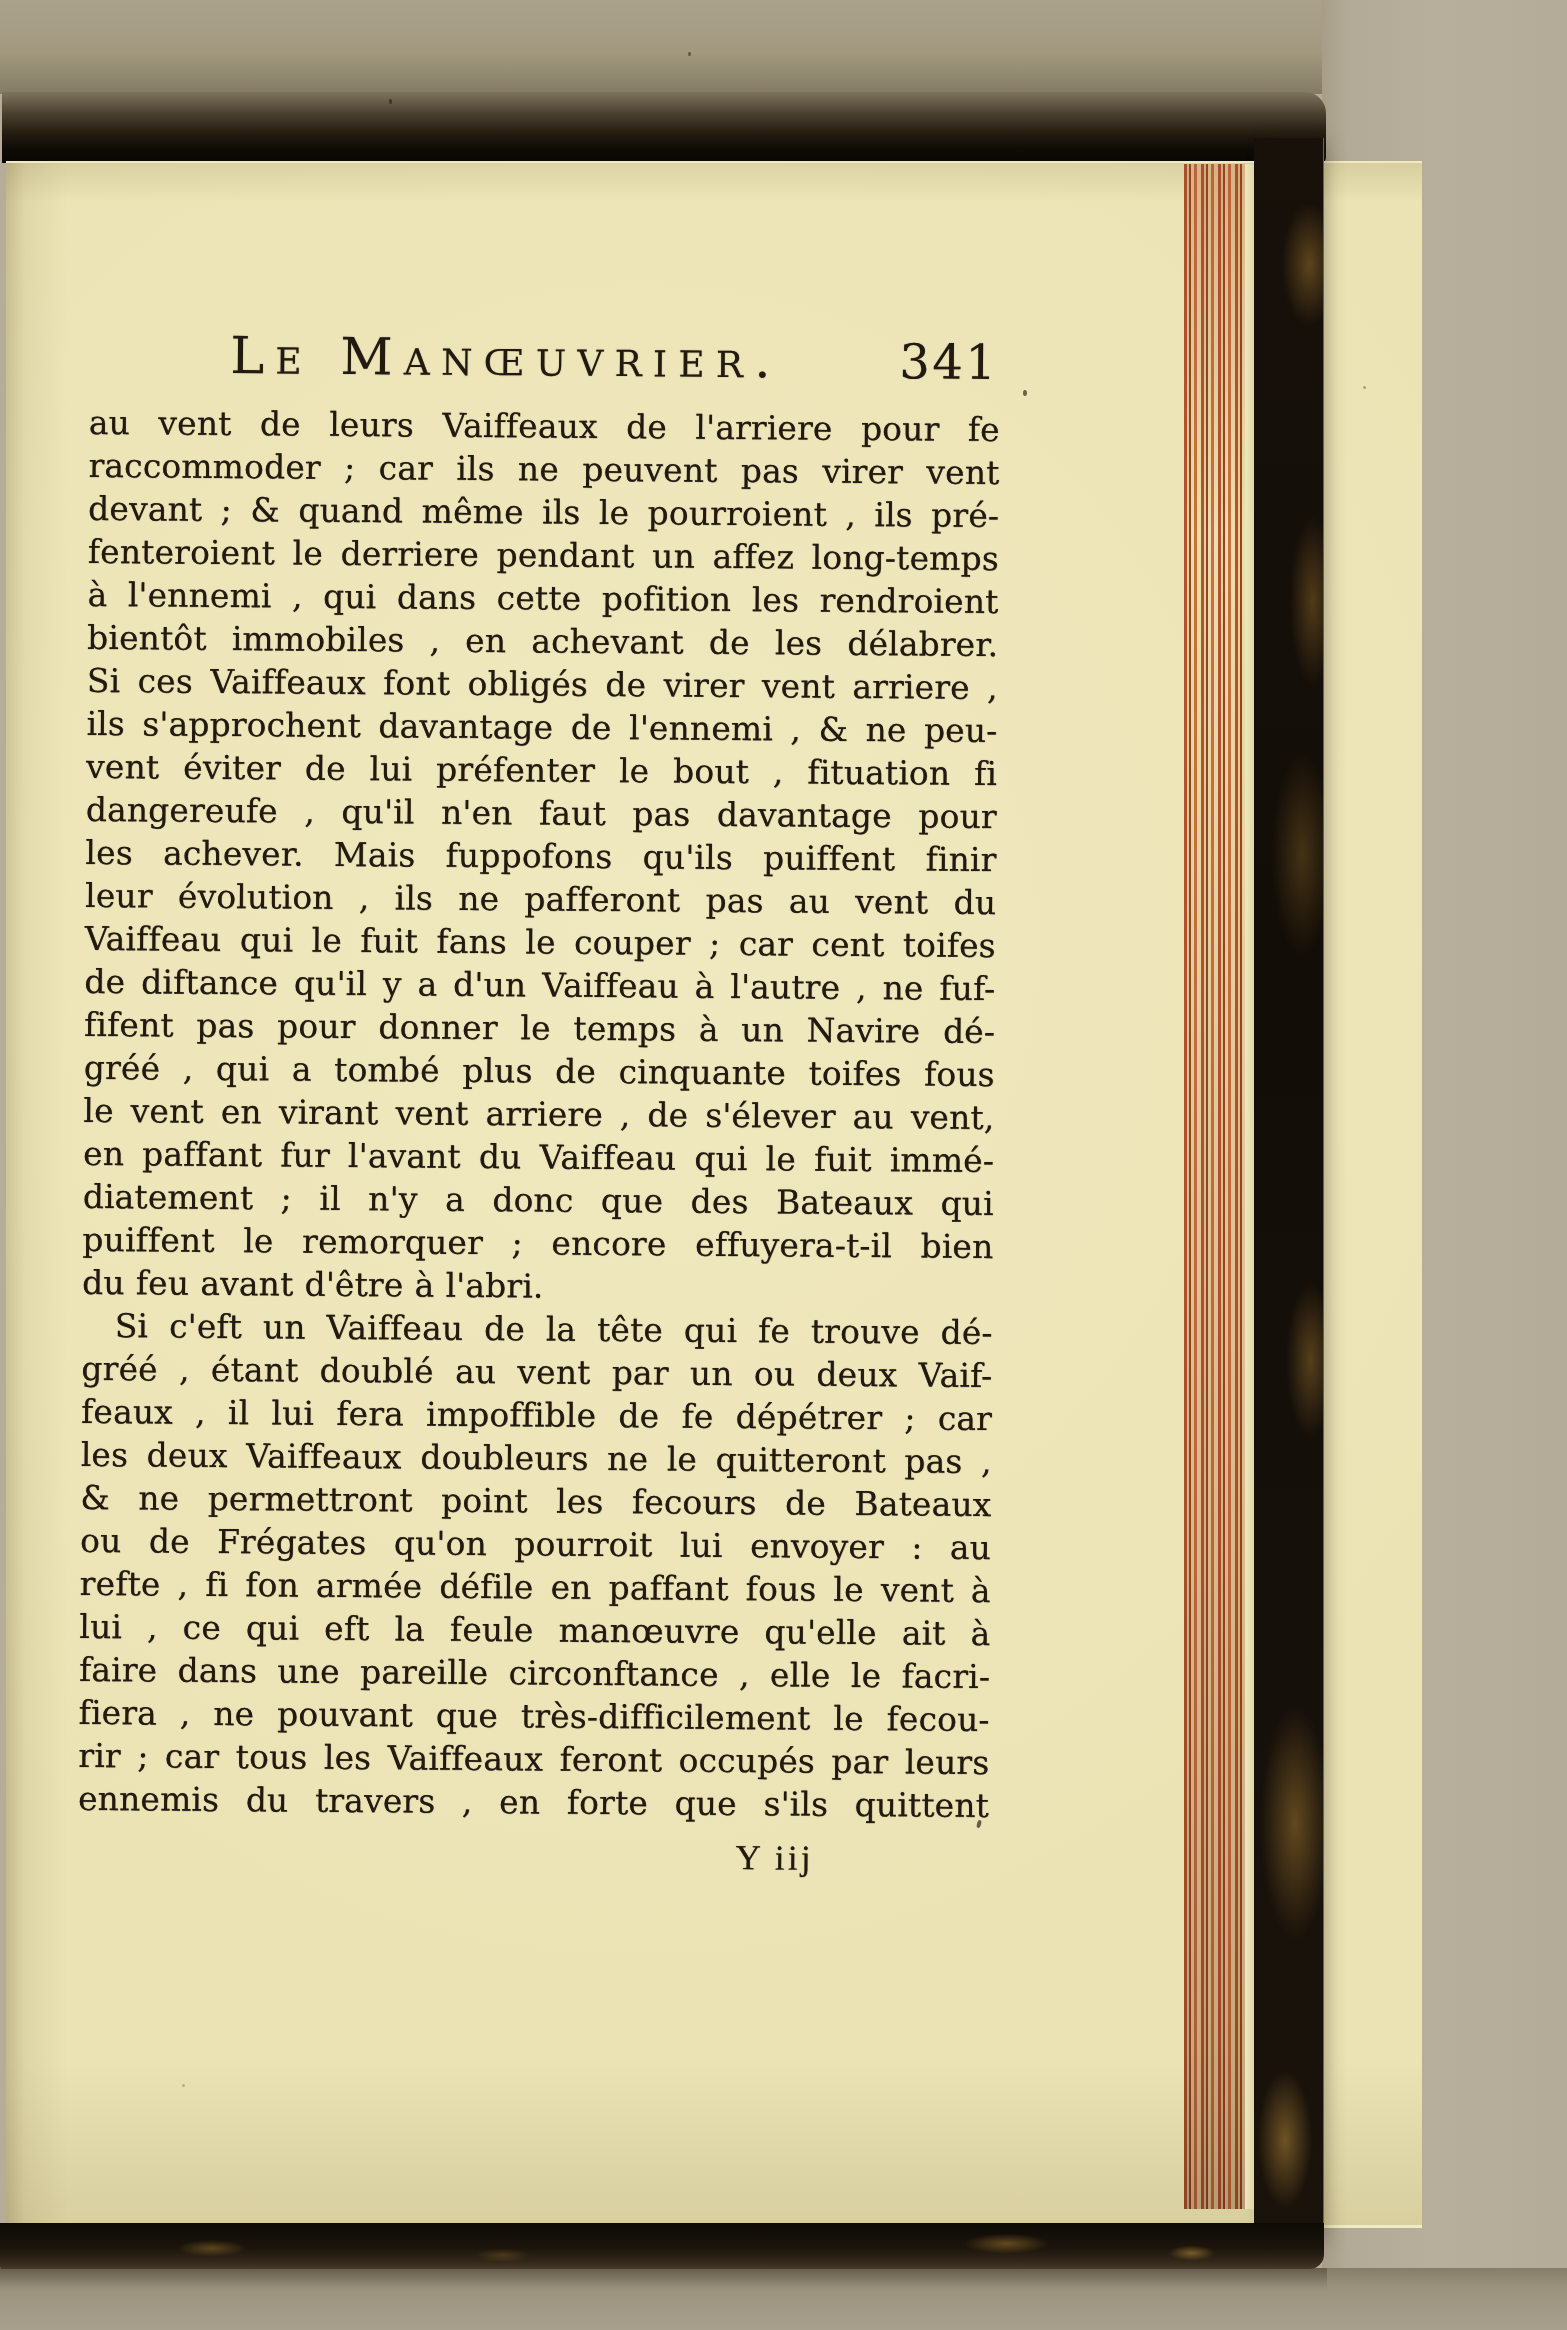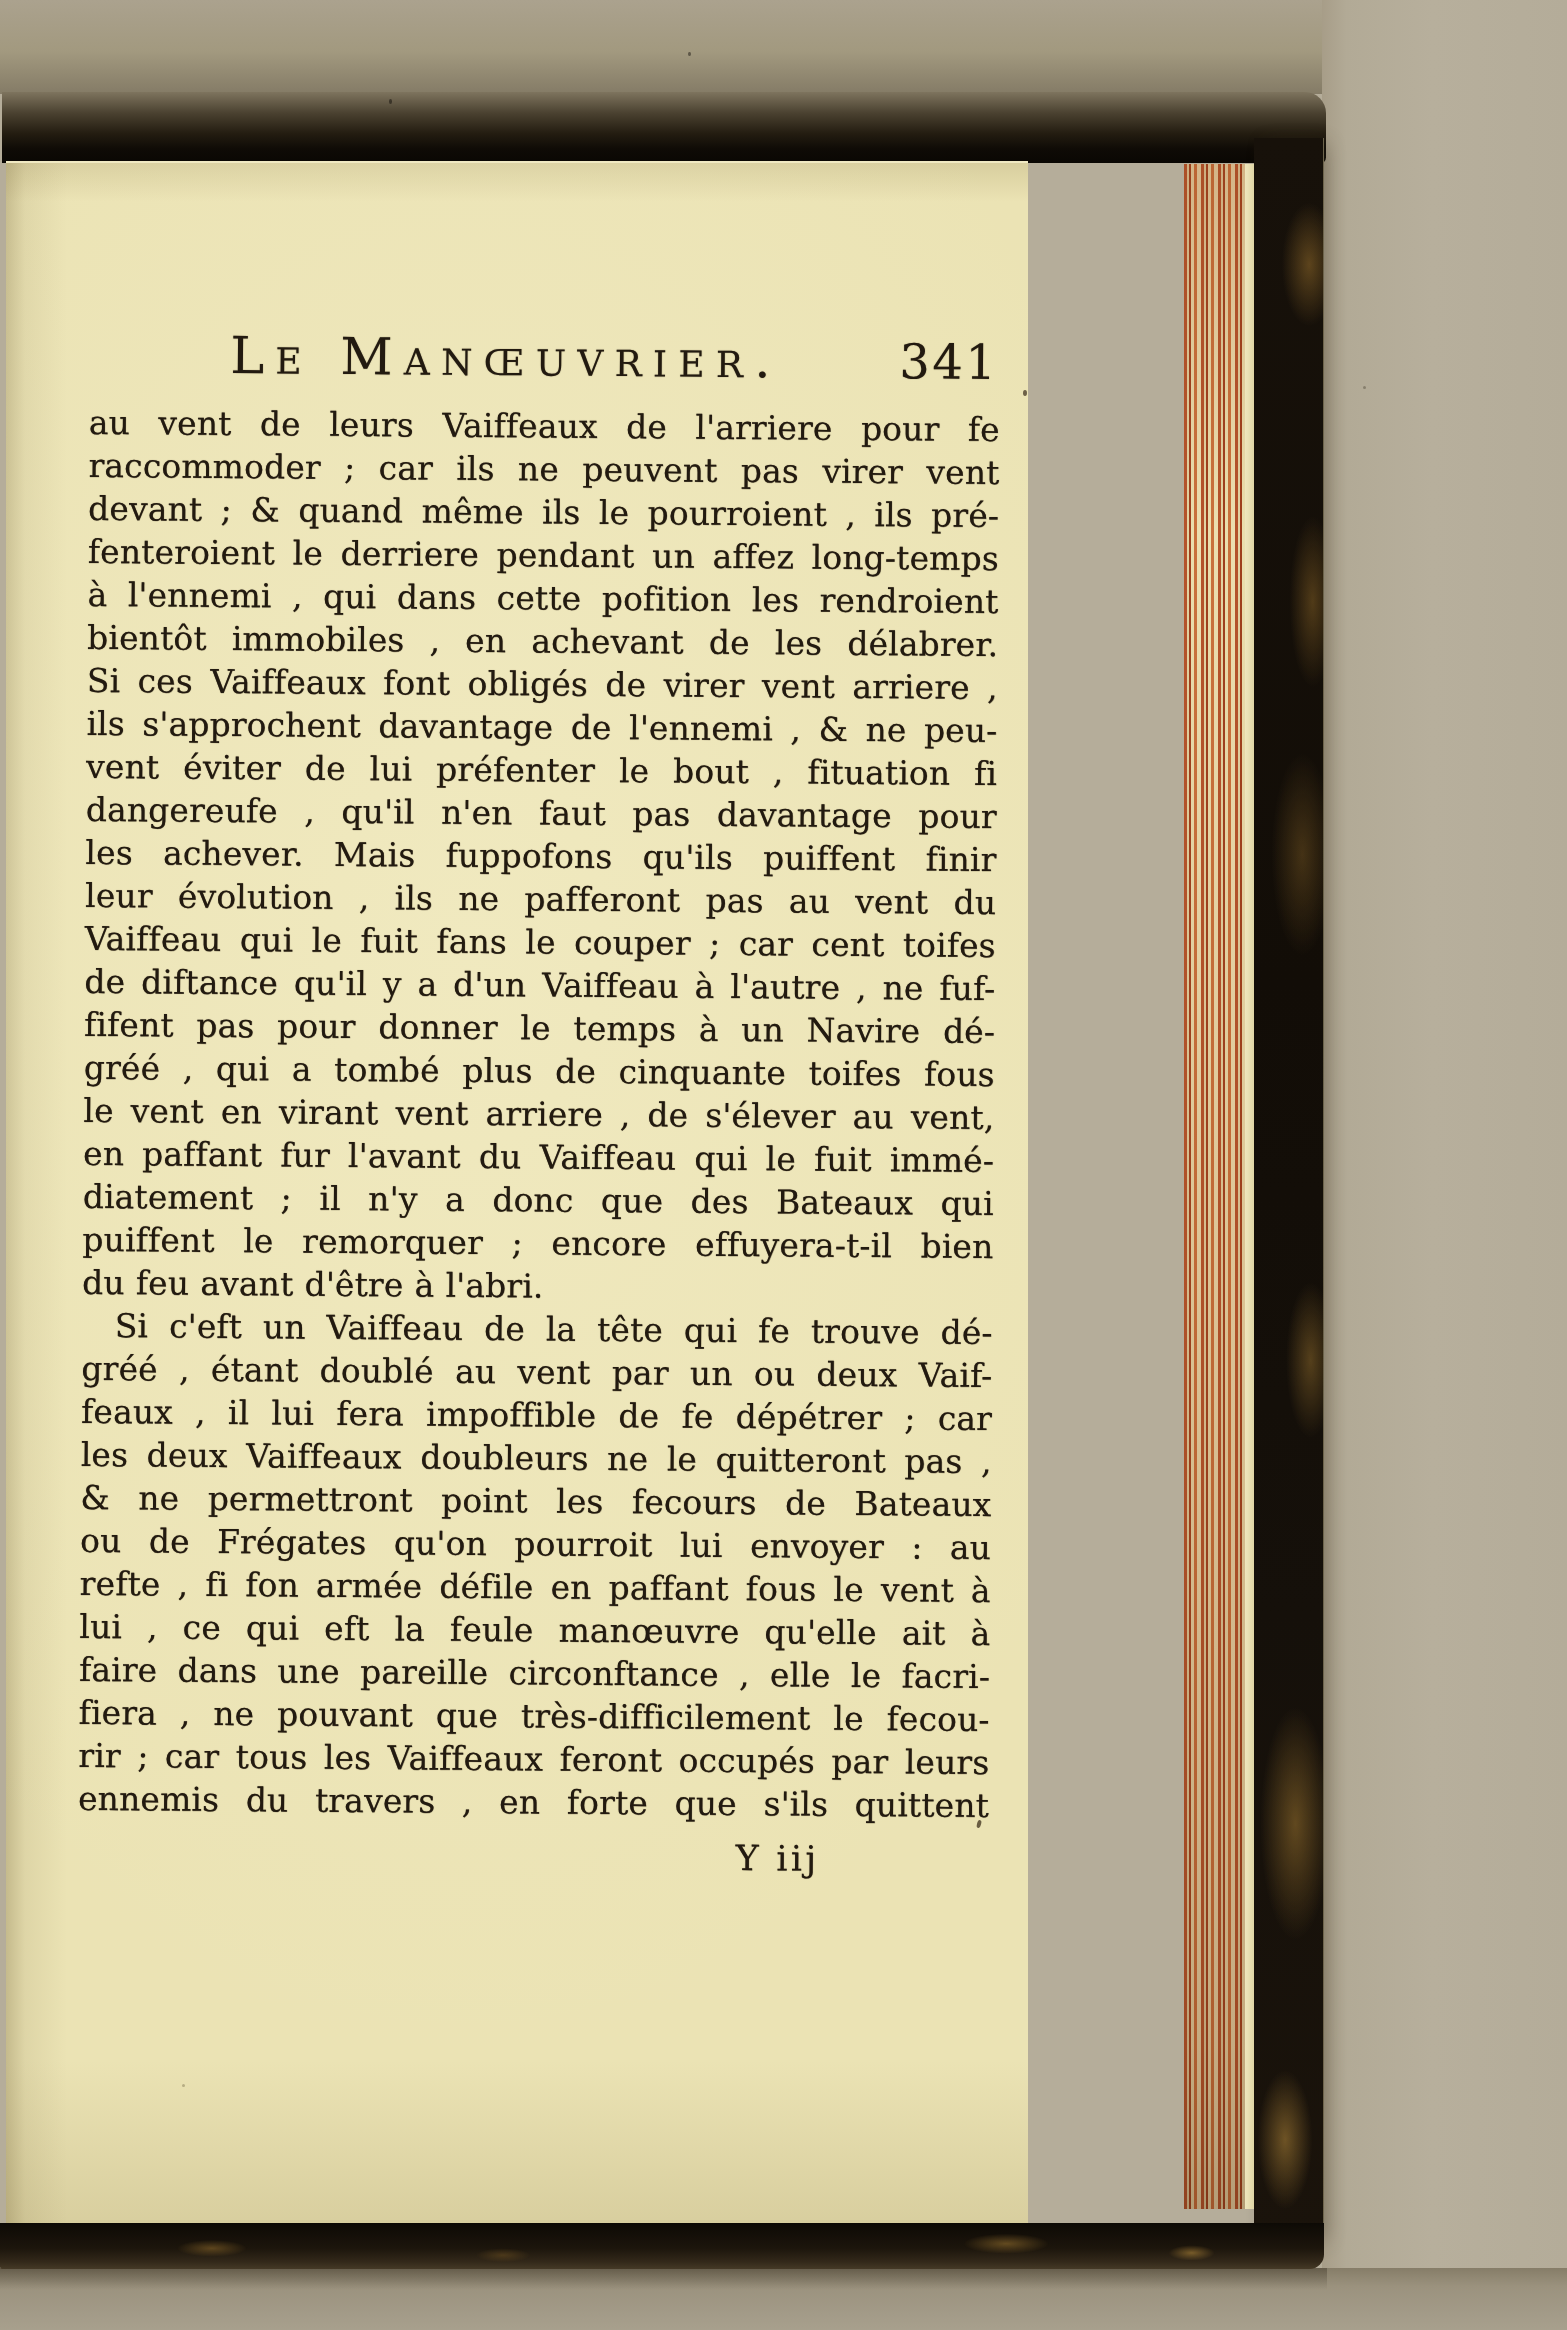--- a/index.html
+++ b/index.html
@@ -45,21 +45,21 @@
     background:
       radial-gradient(ellipse 50px 12px at 16% 55%, rgba(146,108,44,0.55), rgba(146,108,44,0) 70%),
       radial-gradient(ellipse 39px 10px at 38% 70%, rgba(120,88,36,0.45), rgba(120,88,36,0) 70%),
       radial-gradient(ellipse 61px 14.4px at 76% 45%, rgba(160,120,50,0.55), rgba(160,120,50,0) 70%),
       radial-gradient(ellipse 33px 11px at 90% 65%, rgba(176,134,58,0.6), rgba(176,134,58,0) 70%);
     border-radius: 0 0 14.4px 2.2px;
   }
 
   
   .page {
-    position: absolute; left: 5.5px; top: 161px; width: 1022px; height: 2062px;
+    position: absolute; left: 5.5px; top: 161px; width: 1416px; height: 2062px;
     background:
       radial-gradient(ellipse 120% 90% at 45% 38%, rgba(244,238,200,0.55) 0%, rgba(244,238,200,0) 60%),
       linear-gradient(90deg, rgba(108,92,48,0.30) 0px, rgba(108,92,48,0.10) 19px, rgba(108,92,48,0) 61px),
       linear-gradient(180deg, rgba(140,122,70,0.20) 0px, rgba(140,122,70,0) 39px),
       linear-gradient(180deg, rgba(130,112,60,0.0) 92%, rgba(130,112,60,0.18) 100%),
       #ebe3b4;
     border-top: 2.8px solid #f0e9c2;
     border-bottom: 3.3px solid #f1eac6;
   }
 
@@ -124,20 +124,21 @@
     text-align: justify; text-align-last: justify;
     white-space: normal; overflow: visible;
     text-shadow: 0.3px 0.4px 0 rgba(30,19,8,0.30), 0 0 0.8px rgba(45,30,12,0.5);
   }
   .line.para-end { text-align-last: left; }
   .line.indent { text-indent: 33px; }
   .signature {
     position: absolute; left: 741px; top: 1670px;
     font-size: 35px; letter-spacing: 3.3px;
     text-shadow: 0.3px 0.4px 0 rgba(30,19,8,0.30), 0 0 0.8px rgba(45,30,12,0.5);
+    font-family: Liberation Serif, serif;
   }
 
   
   .speck { position: absolute; border-radius: 50%; }
   .speck.s1 { left: 1023px; top: 390px;  width: 3.9px;  height: 6px; background: rgba(55,42,24,0.7); }
   .speck.s2 { left: 977px; top: 1820px; width: 4.4px;  height: 8.3px; background: rgba(62,48,28,0.75); transform: rotate(14deg); border-radius: 40%; }
   .speck.s3 { left: 389px;  top: 99px;  width: 3.3px;  height: 5px;  background: rgba(30,26,20,0.6); }
   .speck.s4 { left: 688px; top: 52px;   width: 2.8px;  height: 4.4px;  background: rgba(30,26,20,0.5); }
   .speck.s5 { left: 1363px; top: 386px;  width: 3.3px;  height: 3.3px;  background: rgba(70,62,48,0.4); }
   .speck.s6 { left: 182px;  top: 2084px; width: 3.3px;  height: 3.3px;  background: rgba(90,78,50,0.35); }

